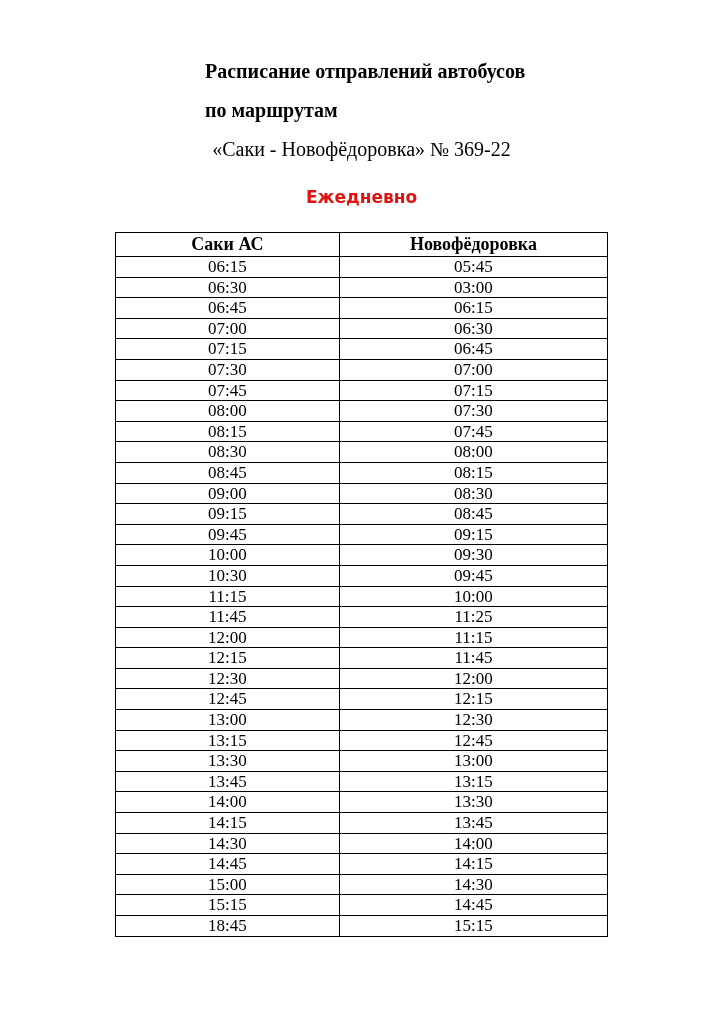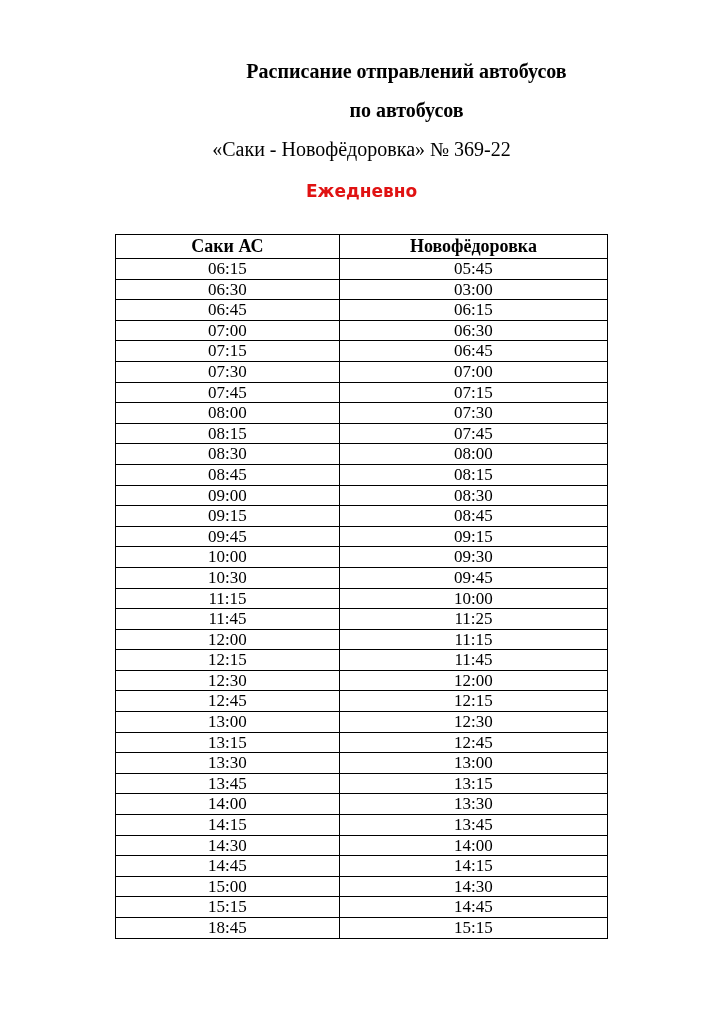--- a/index.html
+++ b/index.html
@@ -16,44 +16,44 @@
     font-family: "Liberation Serif", serif;
     overflow: hidden;
   }
   .content {
     position: absolute;
     left: 115px;
     top: 52px;
     width: 493px;
   }
   .title-block {
-    text-align: center;
+    text-align: left;
     padding-left: 90px;
     font-weight: bold;
     font-size: 20px;
     line-height: 39px;
     white-space: nowrap;
   }
   .title-line3 {
     text-align: center;
     font-weight: normal;
     font-size: 20px;
     line-height: 39px;
     white-space: nowrap;
   }
   .daily-label {
     text-align: center;
     font-family: "DejaVu Sans", sans-serif;
     font-weight: bold;
     font-size: 17px;
     line-height: 20px;
-    margin-top: 12px;
+    margin-top: 18px;
   }
   .schedule-table {
-    margin-top: 33px;
+    margin-top: 25px;
     width: 493px;
     border-collapse: collapse;
     table-layout: fixed;
   }
   .schedule-table th,
   .schedule-table td {
     border: 1px solid #000000;
     text-align: center;
     vertical-align: middle;
     padding: 0;
@@ -74,21 +74,21 @@
   .col-to   { width: 54.5%; }
 </style>
 </head>
 <body>
 
 <div class="page">
   <div class="content">
 
     <div class="title-block">
       <div>Расписание отправлений автобусов</div>
-      <div>по автобусов</div>
+      <div>по маршрутам</div>
     </div>
     <div class="title-line3">«Саки - Новофёдоровка» № 369-22</div>
 
     <div class="daily-label" style="color: rgb(224, 18, 18);">Ежедневно</div>
 
     <table class="schedule-table">
       <colgroup>
         <col class="col-from">
         <col class="col-to">
       </colgroup>

